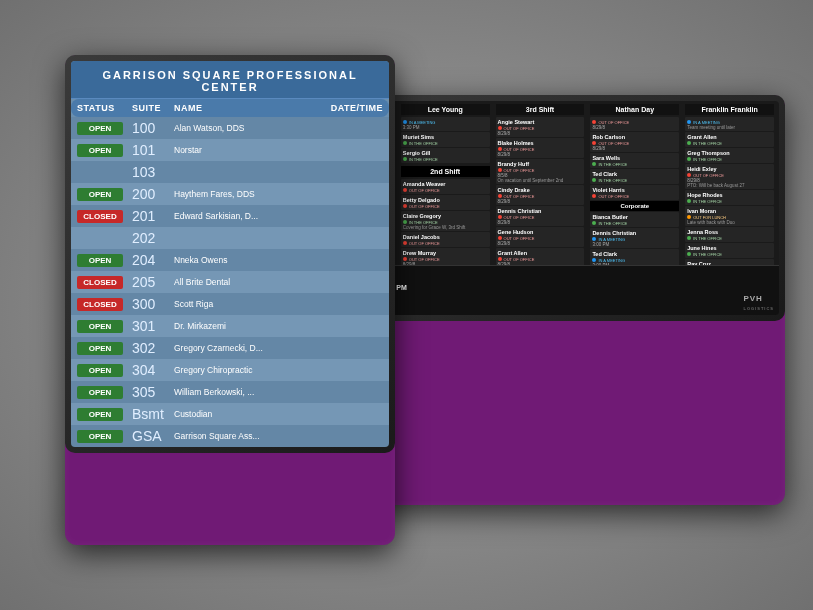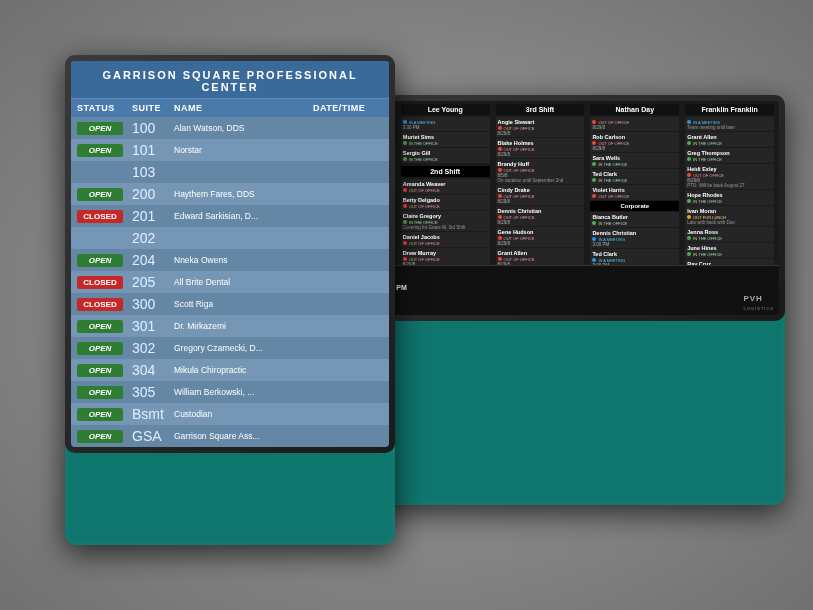--- a/index.html
+++ b/index.html
@@ -13,21 +13,21 @@
       justify-content: center;
       font-family: Arial, sans-serif;
       overflow: hidden;
       position: relative;
     }
 
     
     .monitor {
       position: absolute;
       border-radius: 12px;
-      background: #0f766e;
+      background: #701a75;
       box-shadow: 0 8px 30px rgba(0,0,0,0.7), inset 0 0 8px rgba(255,255,255,0.05);
     }
     .monitor-bezel {
       border-radius: 10px;
       padding: 6px;
       background: linear-gradient(145deg, #3a3a3a, #1a1a1a);
     }
     .screen {
       border-radius: 4px;
       overflow: hidden;
@@ -194,25 +194,26 @@
       background: #8ab0d0;
     }
     .dir-cols {
       display: flex;
       background: #4a7aaa;
       padding: 4px 6px;
       font-size: 9px;
       font-weight: bold;
       color: #fff;
       letter-spacing: 0.5px;
+      border-radius: 8px;
     }
     .col-status { width: 55px; }
     .col-suite { width: 42px; }
     .col-name { flex: 1; }
-    .col-datetime { width: 70px; }
+    .col-datetime { width: 70px; text-align: right; }
 
     .dir-row {
       display: flex;
       align-items: center;
       padding: 2px 6px;
       font-size: 8.5px;
       color: #fff;
       min-height: 22px;
     }
     .dir-row:nth-child(even) { background: rgba(255,255,255,0.08); }
@@ -221,21 +222,21 @@
     .badge {
       display: inline-block;
       padding: 2px 5px;
       border-radius: 2px;
       font-size: 8px;
       font-weight: bold;
       color: #fff;
       width: 46px;
       text-align: center;
     }
-    .badge-open { background: #2e7d32; font-style: italic; }
+    .badge-open { background: #2e7d32; }
     .badge-closed { background: #c62828; }
 
     .dir-suite { width: 42px; font-size: 14px; color: #e0eeff; }
     .dir-name { flex: 1; font-size: 8.5px; color: #fff; }
     .dir-dt { width: 70px; text-align: right; font-size: 7.5px; color: #cce0ff; }
     .dir-status-cell { width: 55px; }
   </style>
 </head>
 <body>
 
@@ -556,21 +557,21 @@
         </div>
         <div class="dir-row">
           <div class="dir-status-cell"><span class="badge badge-open">OPEN</span></div>
           <div class="dir-suite">302</div>
           <div class="dir-name">Gregory Czarnecki, D...</div>
           <div class="dir-dt"></div>
         </div>
         <div class="dir-row">
           <div class="dir-status-cell"><span class="badge badge-open">OPEN</span></div>
           <div class="dir-suite">304</div>
-          <div class="dir-name">Mikula Chiropractic</div>
+          <div class="dir-name">Gregory Chiropractic</div>
           <div class="dir-dt"></div>
         </div>
         <div class="dir-row">
           <div class="dir-status-cell"><span class="badge badge-open">OPEN</span></div>
           <div class="dir-suite">305</div>
           <div class="dir-name">William Berkowski, ...</div>
           <div class="dir-dt"></div>
         </div>
         <div class="dir-row">
           <div class="dir-status-cell"><span class="badge badge-open">OPEN</span></div>

